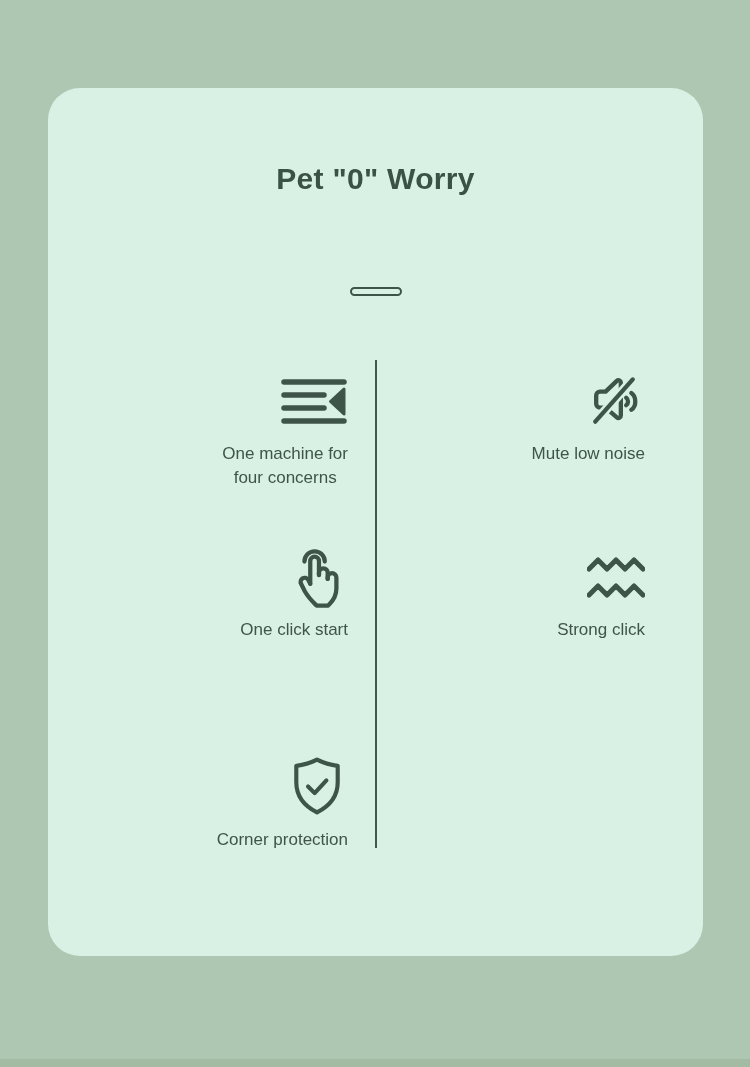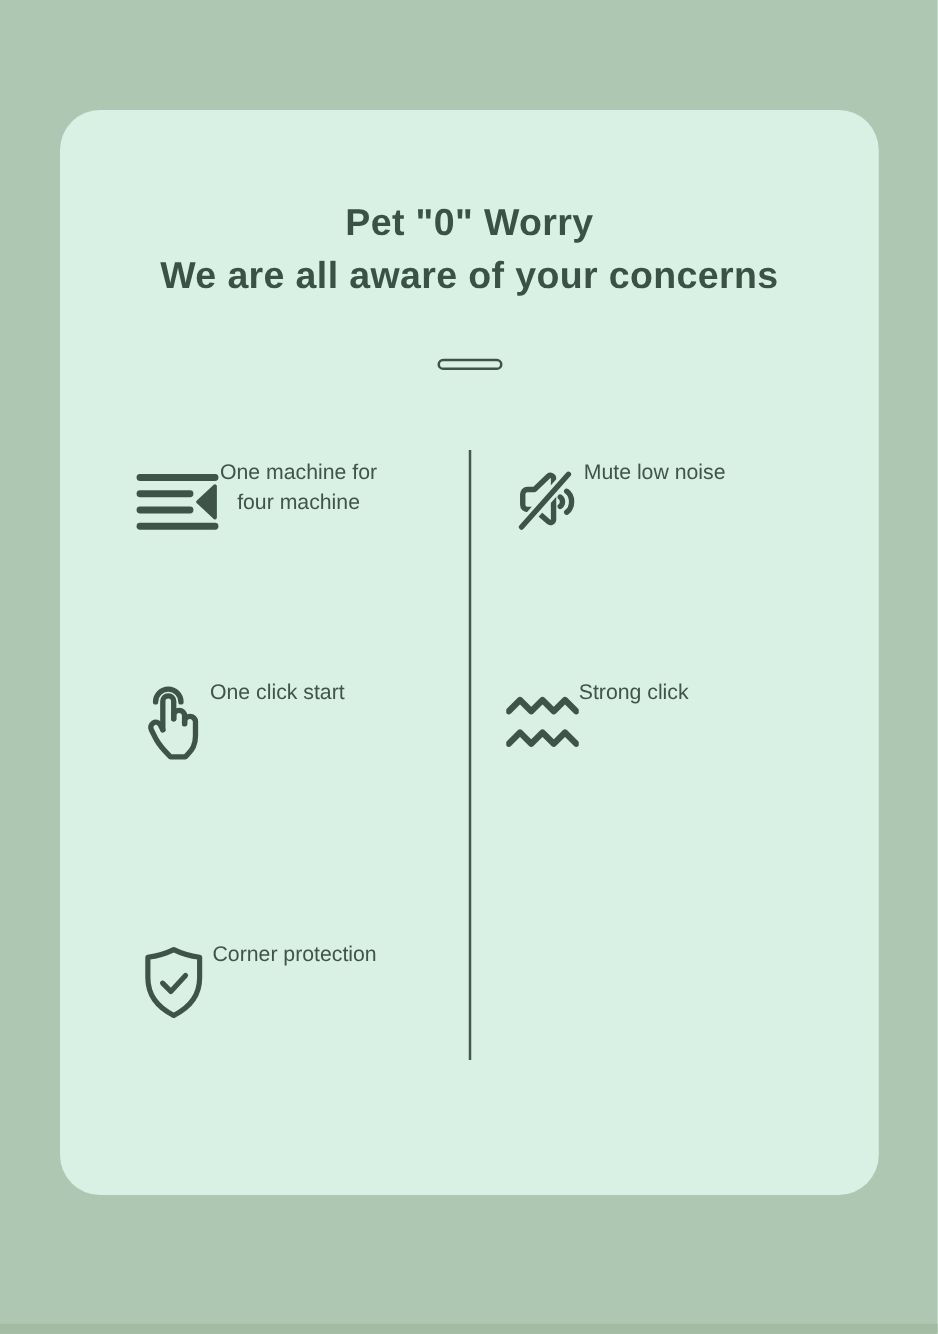--- a/index.html
+++ b/index.html
@@ -51,22 +51,22 @@
   .v-divider {
     position: absolute;
     left: 327px; top: 272px;
     width: 1.5px; height: 488px;
     background: #44584b;
   }
   .cell {
     position: absolute;
     width: 240px;
     display: flex;
-    flex-direction: row;
-    align-items: flex-start;
+    flex-direction: column;
+    align-items: flex-end;
   }
   .cell.col-l { left: 60px; }
   .cell.col-r { left: 357px; }
   .cell.row-1 { top: 278px; }
   .cell.row-2 { top: 454px; }
   .cell.row-3 { top: 664px; }
   .icon-box {
     height: 70px;
     display: flex;
     align-items: center;
@@ -86,40 +86,39 @@
     color: #40544a;
   }
 </style>
 </head>
 <body>
 
 <div class="card">
 
   <div class="title-block">
     <div>Pet "0" Worry</div>
-    <div>We are all aware of your concerns</div>
   </div>
 
   <div class="pill"></div>
 
   <div class="v-divider"></div>
 
   <div class="cell col-l row-1">
     <div class="icon-box">
       <svg width="68" height="46" viewBox="0 0 68 46" stroke-width="5.5">
         <path d="M4 4 H64"></path>
         <path d="M4 17 H44"></path>
         <path d="M4 30 H44"></path>
         <path d="M4 43 H64"></path>
         <path d="M64 11 V36 L50.5 23.5 Z" fill="#3f5448" stroke-width="3"></path>
       </svg>
     </div>
     <div class="feature-label">
       <div>One machine for</div>
-      <div>four machine</div>
+      <div>four concerns</div>
     </div>
   </div>
 
   <div class="cell col-l row-2">
     <div class="icon-box">
       <svg width="60" height="64" viewBox="0 0 62 66" stroke-width="4.4">
         <path d="M17 17 a10.5 10.5 0 0 1 21 0"></path>
         <path d="M23 40 V16.5 a4.5 4.5 0 0 1 9 0 V31"></path>
         <path d="M32 31 v-2.5 a4.5 4.5 0 0 1 9 0 V35"></path>
         <path d="M41 35 v-1.5 a4.5 4.5 0 0 1 9 0 v11.5 c0 7.5 -2.5 11.5 -7 16 l-1.5 1.5 H29.5 c-2.5 -2.5 -8 -7.5 -12 -14.5 L13.5 40 a4.2 4.2 0 0 1 7.2 -4.3 L23 40"></path>

